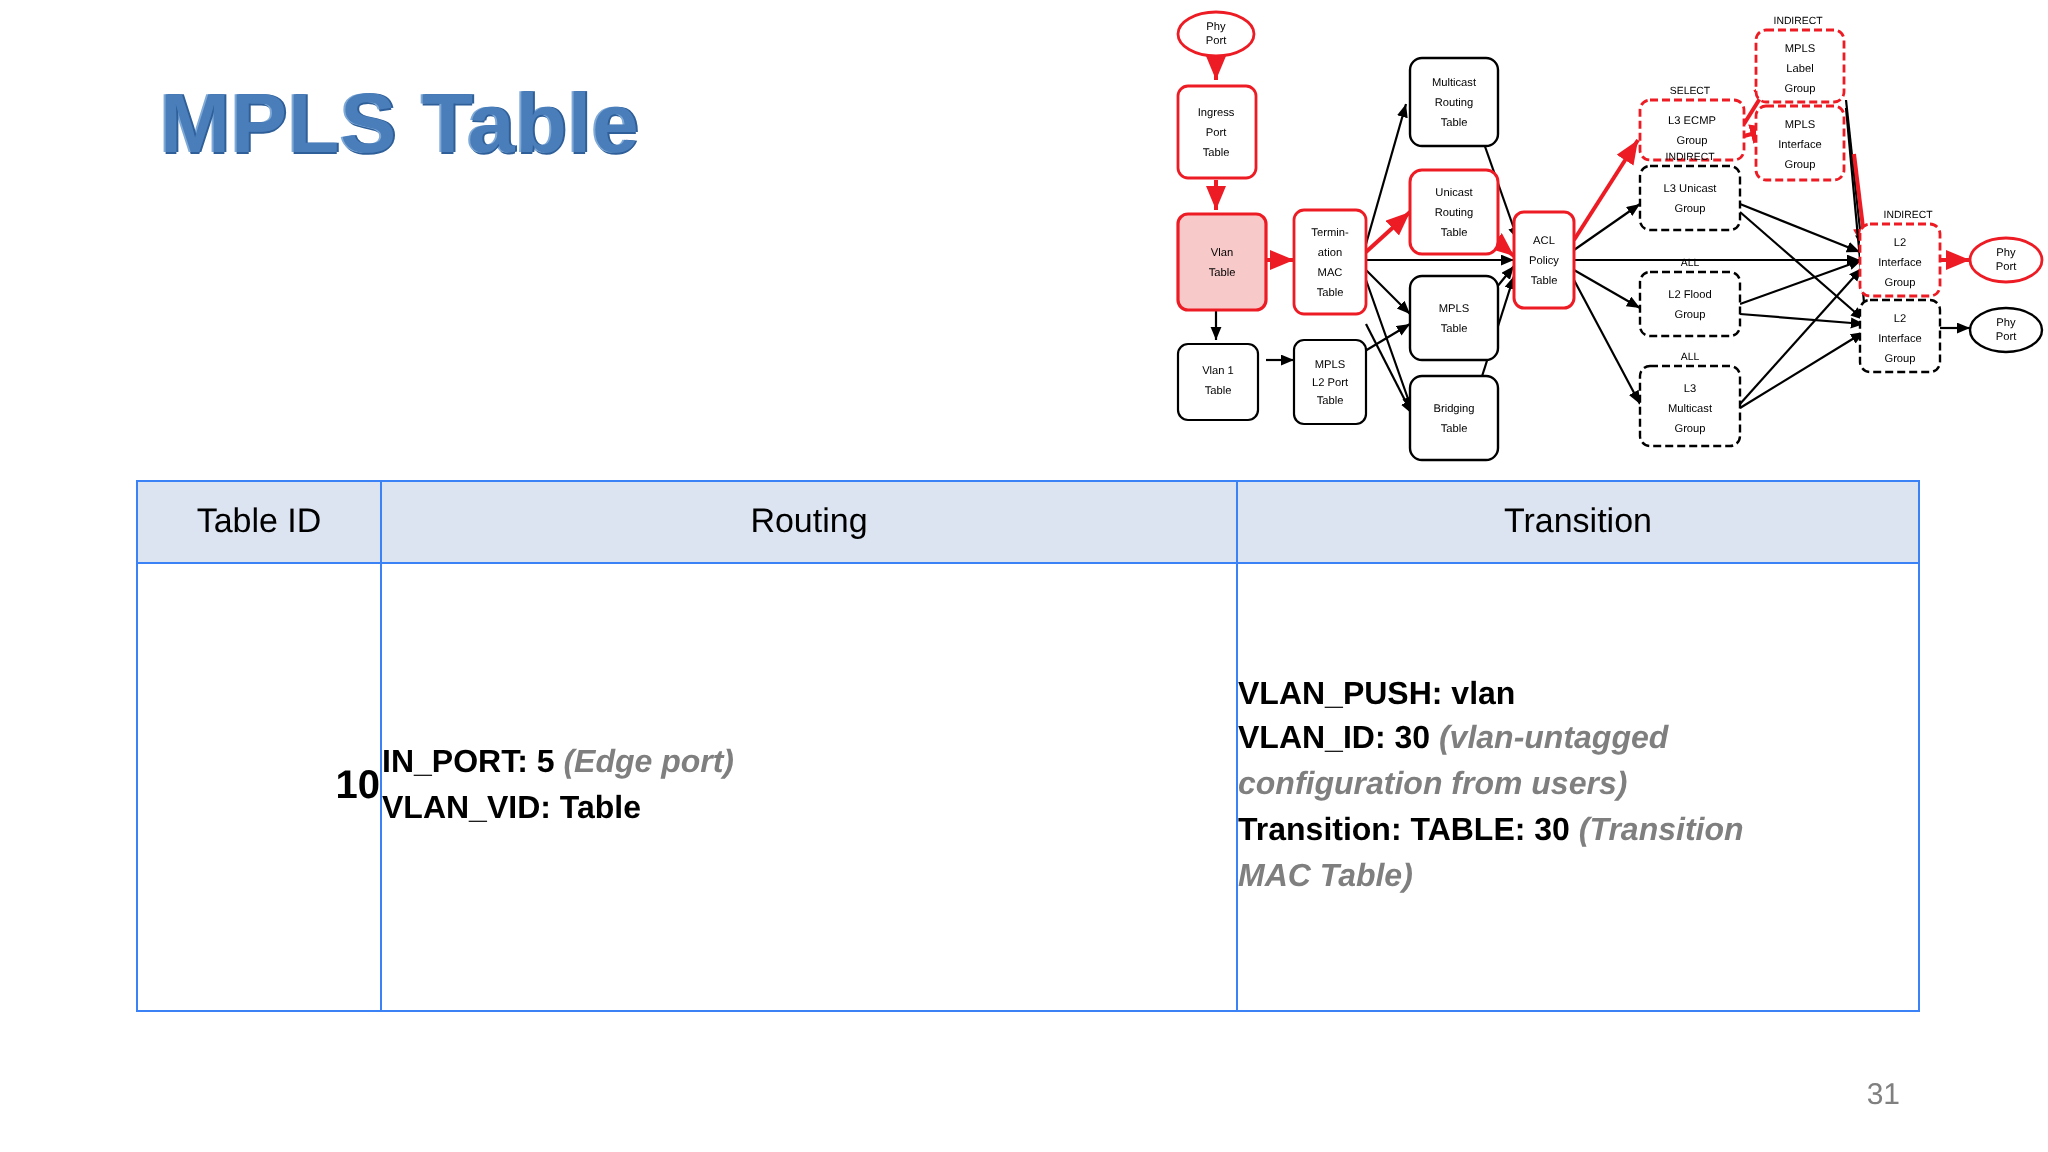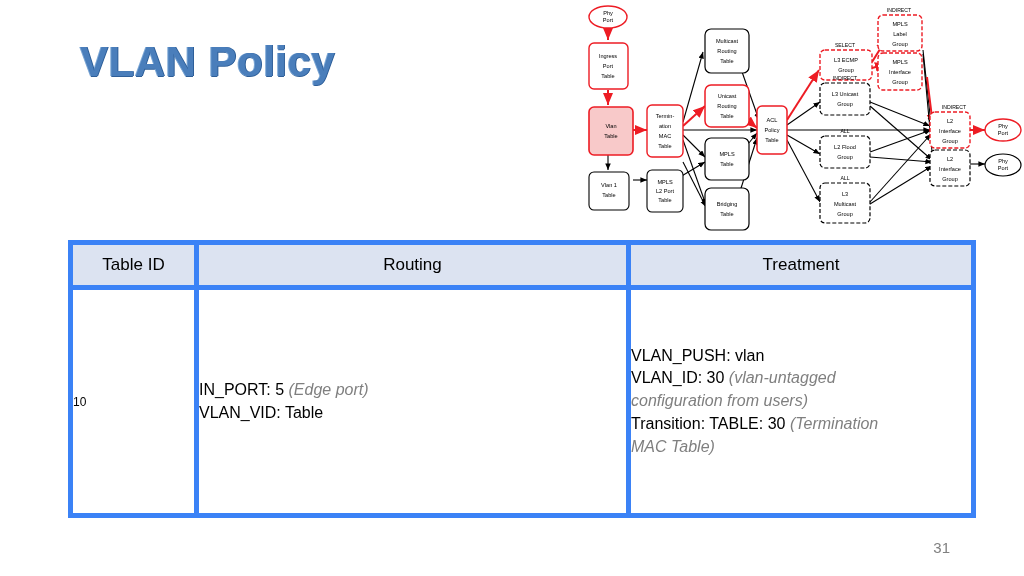--- a/index.html
+++ b/index.html
@@ -46,42 +46,43 @@
   #flow-table {
     position: absolute;
     left: 68px;
     top: 240px;
     width: 890px;
     border-collapse: collapse;
     table-layout: fixed;
   }
   #flow-table th,
   #flow-table td {
-    border: 5px solid #3b82f6;
+    border: 1px solid #3b82f6;
     padding: 0;
     vertical-align: middle;
   }
   #flow-table thead th {
     background: #DCE3F1;
     height: 40px;
     font-weight: 400;
     font-size: 17px;
     text-align: center;
     color: #000;
   }
   #flow-table tbody td {
     height: 223px;
+    font-weight: bold;
   }
   .col-id    { width: 121px; }
   .col-sel   { width: 427px; }
   .col-treat { width: 340px; }
 
   .cell-id {
-    text-align: left;
-    font-size: 12px;
+    text-align: right;
+    font-size: 20px;
   }
   .cell-body {
     padding: 0 0 0 12px;
     font-size: 16px;
     line-height: 1.42;
   }
   .cell-body .line { display: block; }
   .note {
     font-style: italic;
     color: #7F7F7F;
@@ -92,21 +93,21 @@
     position: absolute;
     right: 74px;
     bottom: 20px;
     font-size: 15px;
     color: #808080;
   }
 </style>
 </head>
 <body>
 
-<div id="slide-title">VLAN Policy</div>
+<div id="slide-title">MPLS Table</div>
 
 <div id="pipeline-diagram">
   <svg width="449" height="232" viewBox="0 0 449 232" xmlns="http://www.w3.org/2000/svg">
     <defs>
       <marker id="ahB" markerWidth="7" markerHeight="7" refX="6" refY="2.5" orient="auto">
         <path d="M0,0 L6,2.5 L0,5 z" fill="#000"></path>
       </marker>
       <marker id="ahR" markerWidth="7" markerHeight="7" refX="6" refY="2.5" orient="auto">
         <path d="M0,0 L6,2.5 L0,5 z" fill="#ED1C24"></path>
       </marker>
@@ -304,21 +305,21 @@
       </g>
     </g>
   </svg>
 </div>
 
 <table id="flow-table">
   <thead>
     <tr>
       <th class="col-id">Table ID</th>
       <th class="col-sel">Routing</th>
-      <th class="col-treat">Treatment</th>
+      <th class="col-treat">Transition</th>
     </tr>
   </thead>
   <tbody>
     <tr>
       <td class="cell-id">10</td>
       <td class="cell-body">
         <span class="line">
           <span>IN_PORT: 5 </span><span class="note">(Edge port)</span>
         </span>
         <span class="line">
@@ -329,21 +330,21 @@
         <span class="line">
           <span>VLAN_PUSH: vlan</span><span class="note"></span>
         </span>
         <span class="line">
           <span>VLAN_ID: 30 </span><span class="note">(vlan-untagged</span>
         </span>
         <span class="line">
           <span></span><span class="note">configuration from users)</span>
         </span>
         <span class="line">
-          <span>Transition: TABLE: 30 </span><span class="note">(Termination</span>
+          <span>Transition: TABLE: 30 </span><span class="note">(Transition</span>
         </span>
         <span class="line">
           <span></span><span class="note">MAC Table)</span>
         </span>
       </td>
     </tr>
   </tbody>
 </table>
 
 <div id="page-number">31</div>

